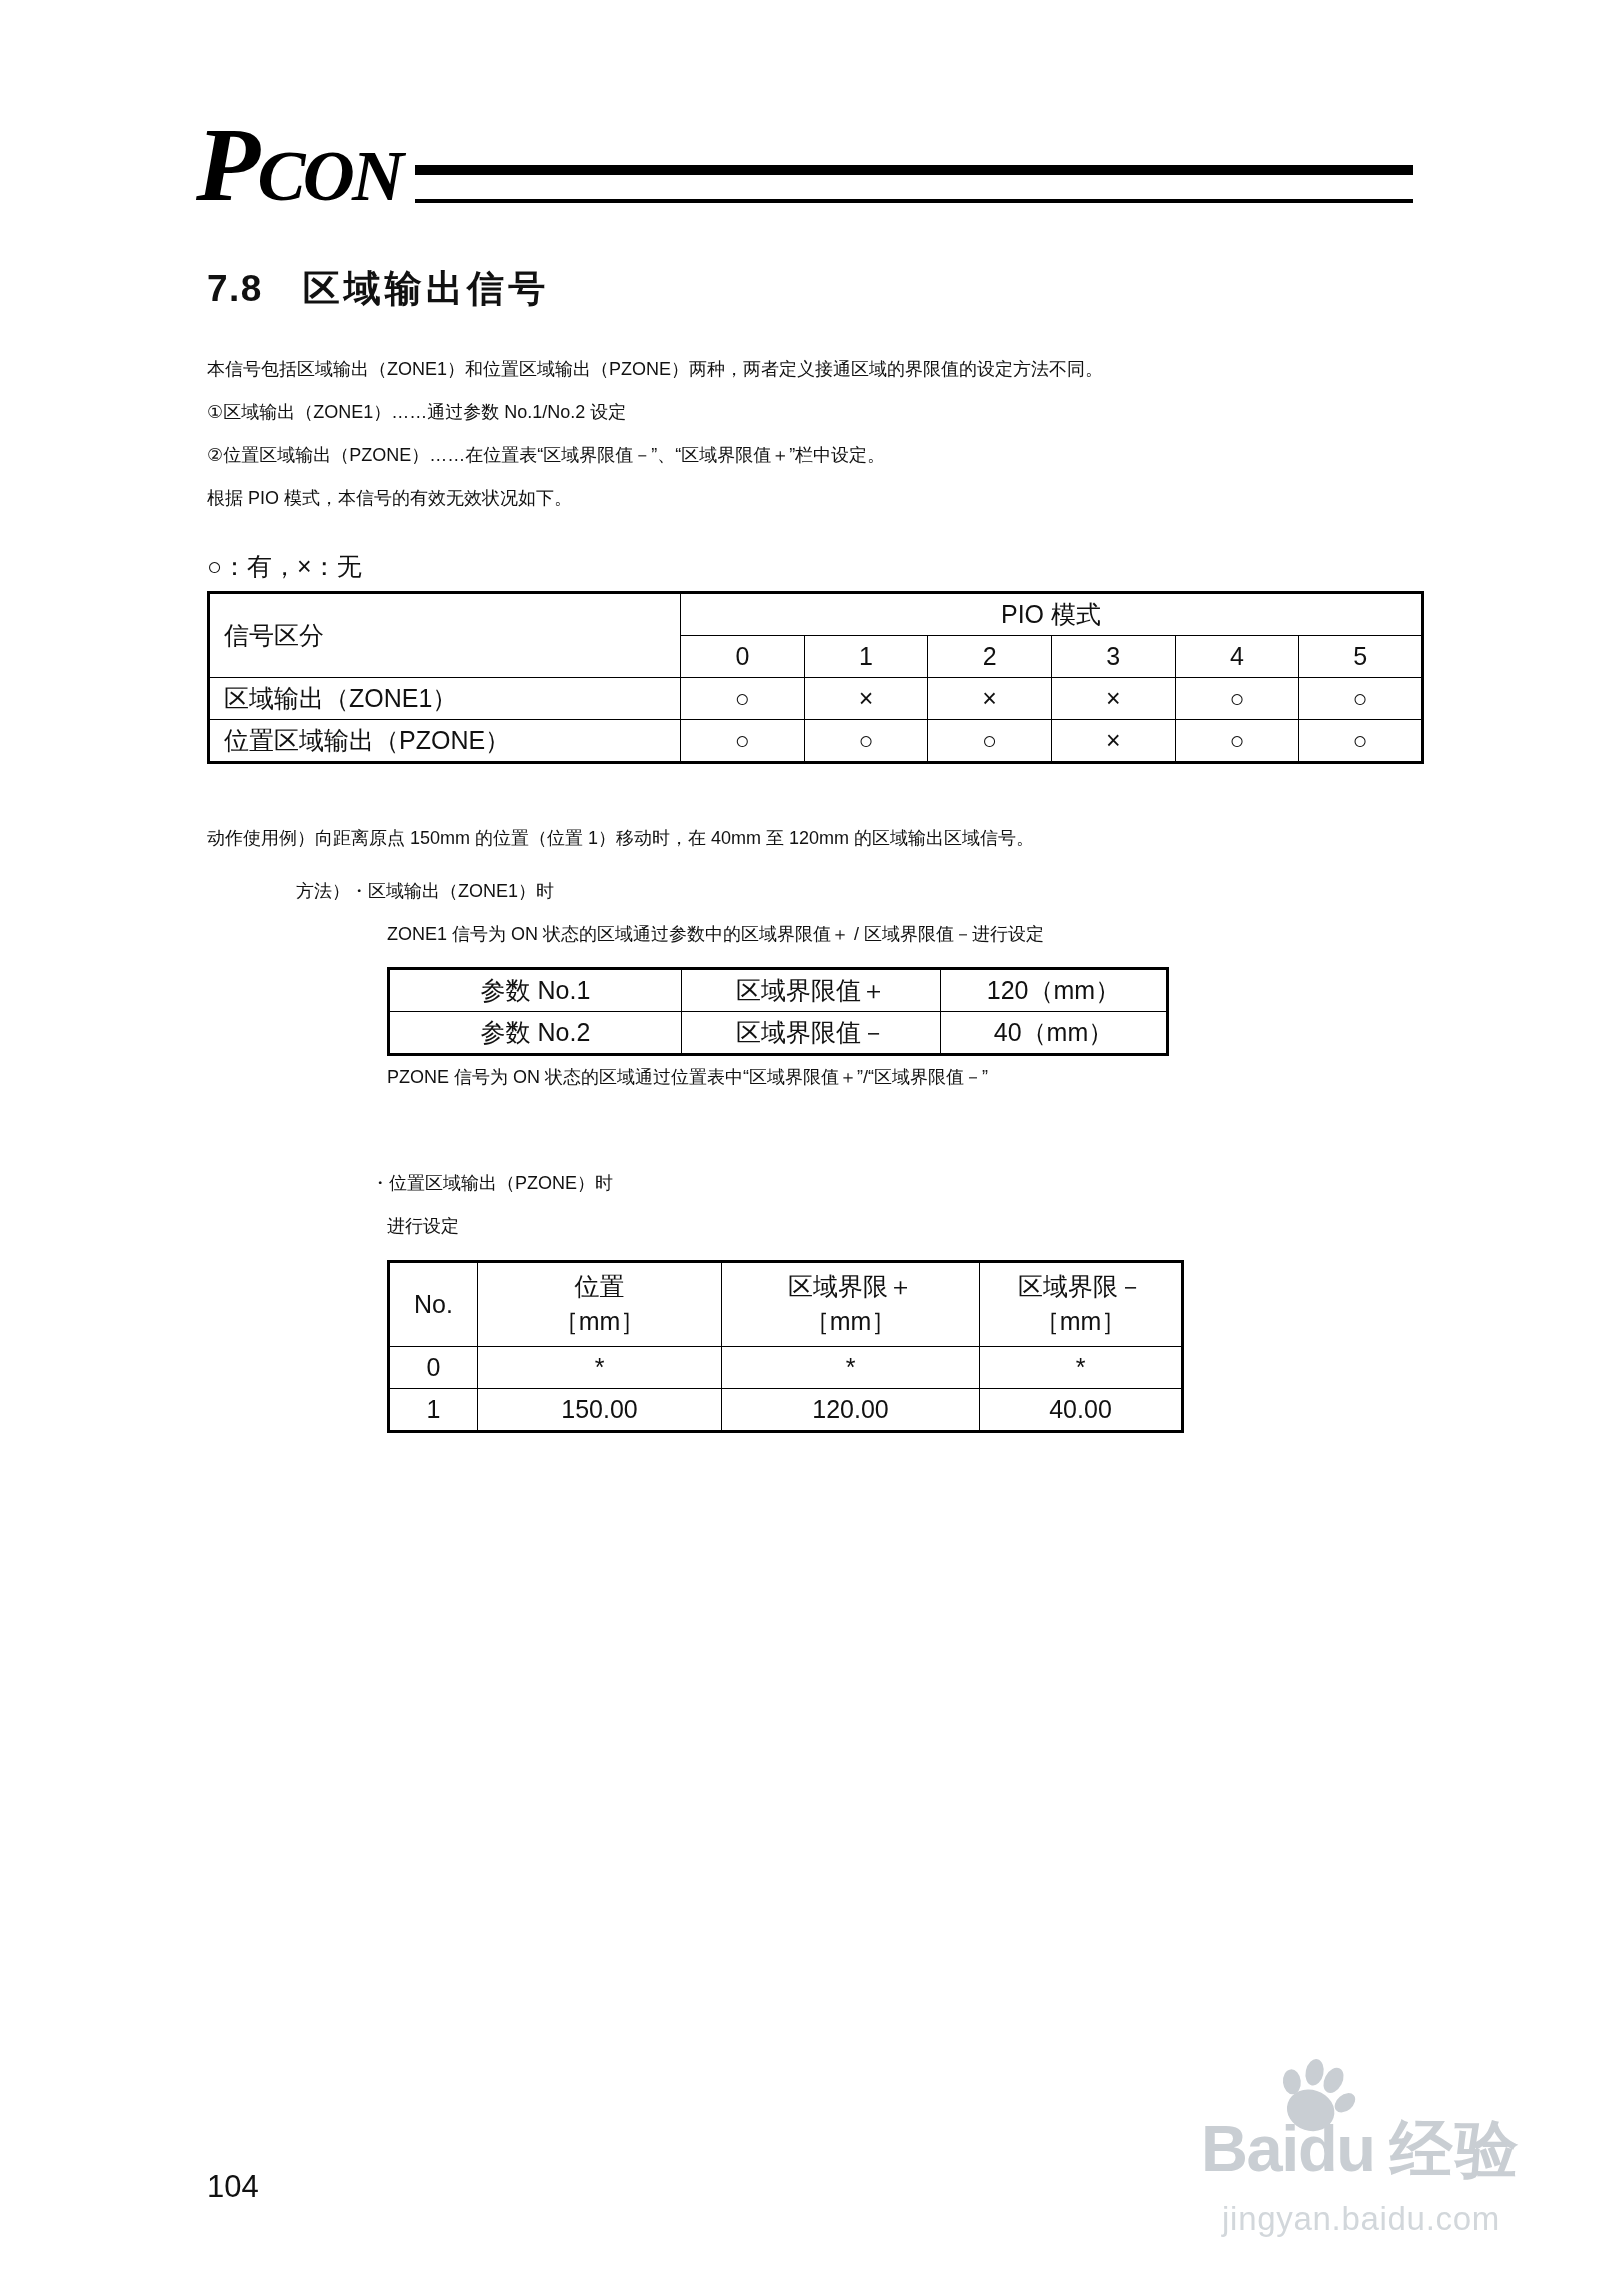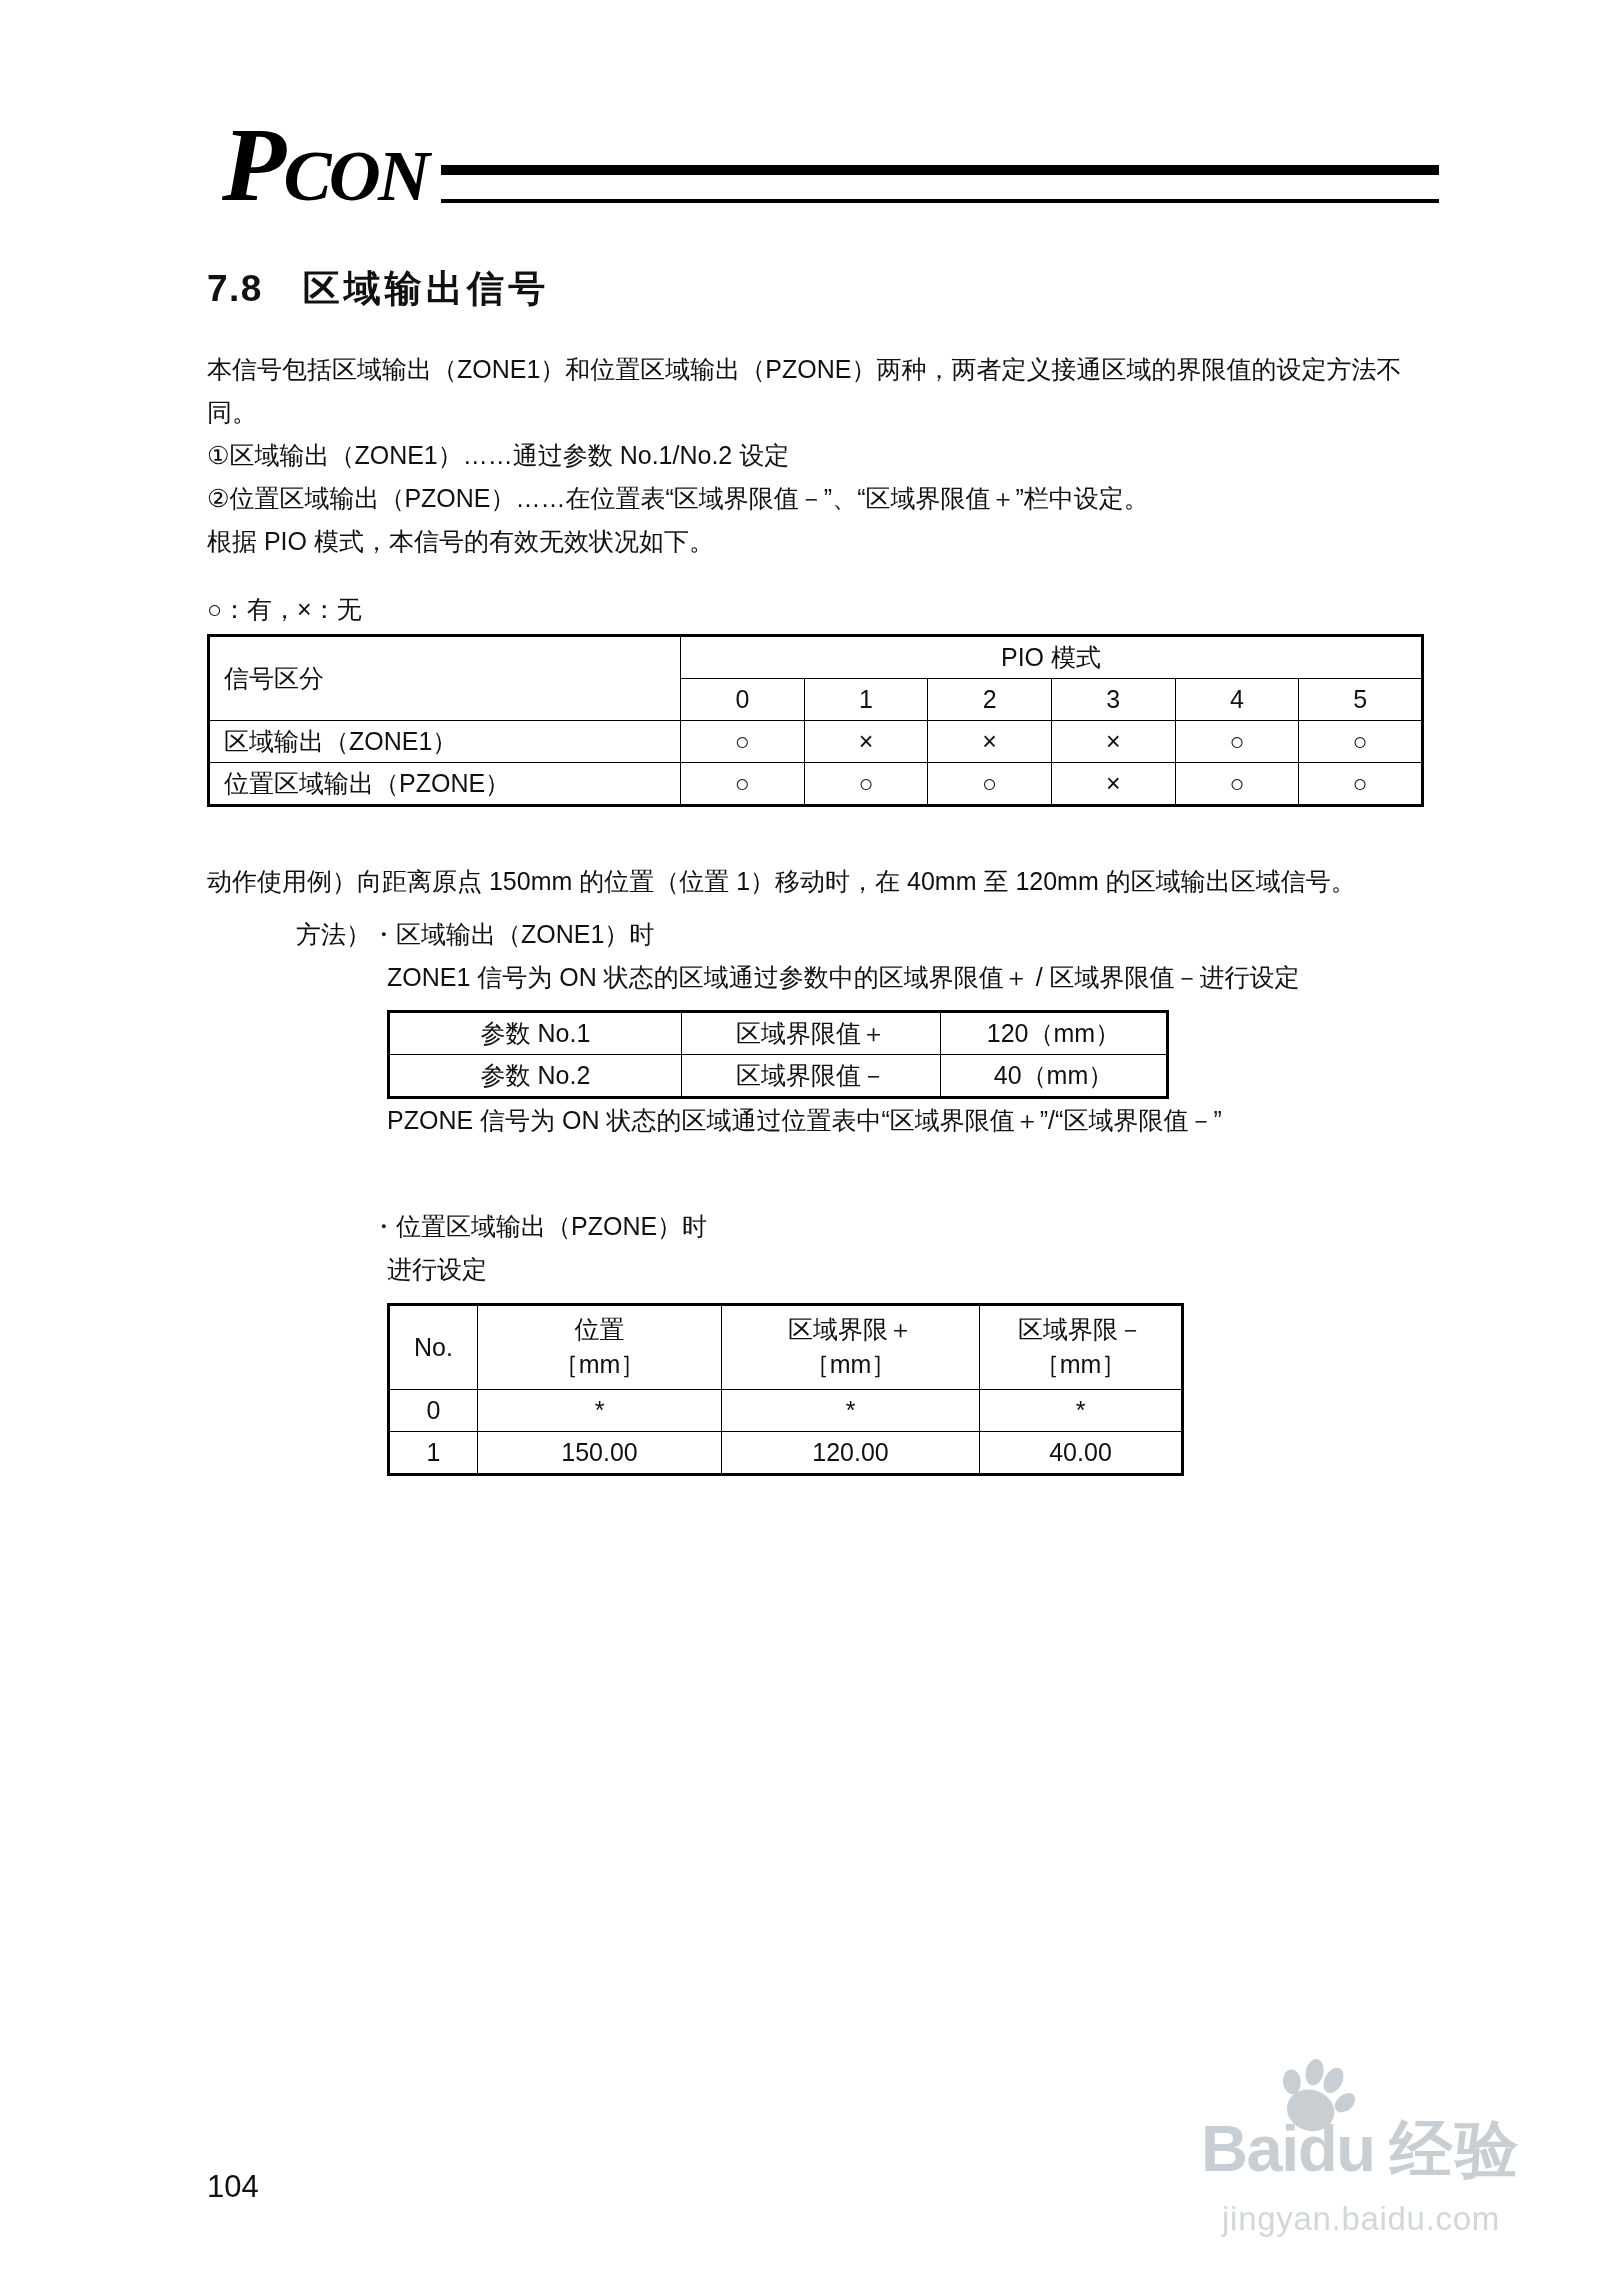--- a/index.html
+++ b/index.html
@@ -10,21 +10,21 @@
     margin: 0 auto;
     background: #ffffff;
     font-family: "Liberation Sans", "DejaVu Sans", sans-serif;
     color: #111111;
     overflow: hidden;
   }
 
   
   .logo-row {
     position: absolute;
-    left: 222px;
+    left: 196px;
     top: 117px;
     width: 1217px;
     display: flex;
     align-items: flex-end;
   }
   .logo-text {
     font-family: "Liberation Serif", "DejaVu Serif", serif;
     font-weight: bold;
     font-style: italic;
     letter-spacing: -2.7px;
@@ -48,21 +48,21 @@
   h1.heading {
     margin: 0 0 34px 0;
     font-size: 37px;
     font-weight: bold;
     letter-spacing: 1.4px;
   }
   h1.heading .sec-title { margin-left: 40px; letter-spacing: 4.1px; }
 
   p.body-line {
     margin: 0;
-    font-size: 25px;
+    font-size: 18px;
     line-height: 43px;
   }
 
   .legend {
     font-size: 25px;
     margin: 30px 1.4px 8.2px 0;
   }
 
   
   table.tbl {

